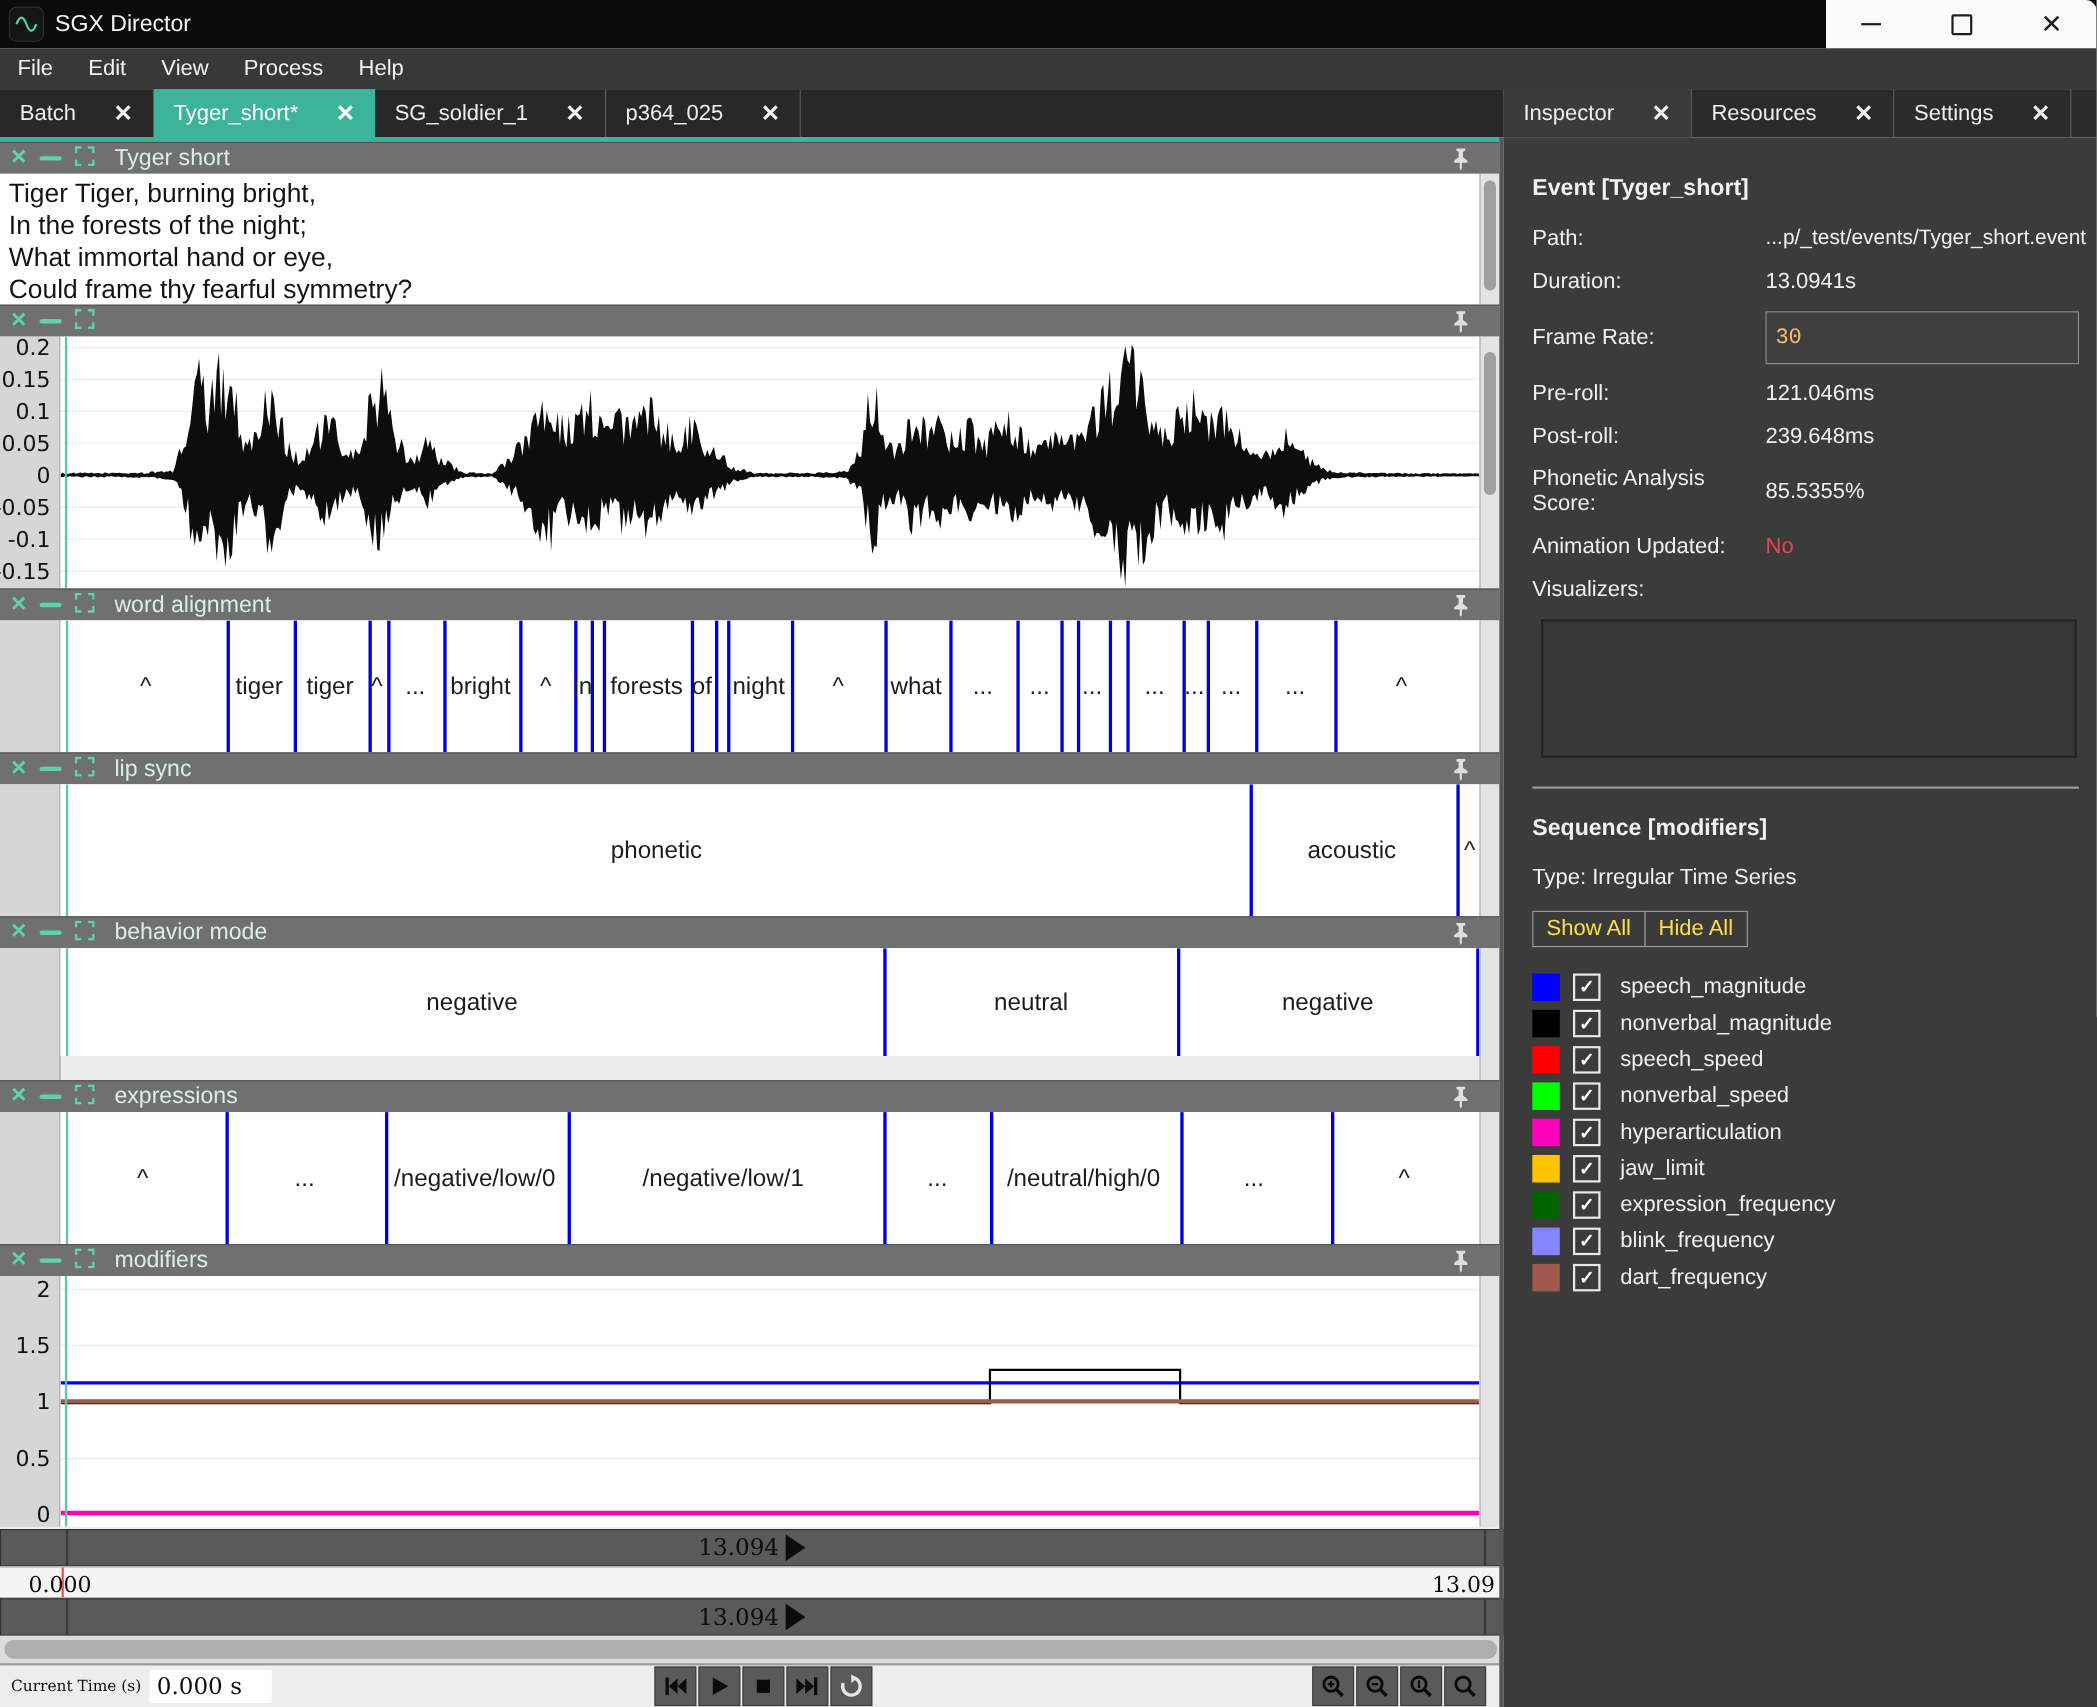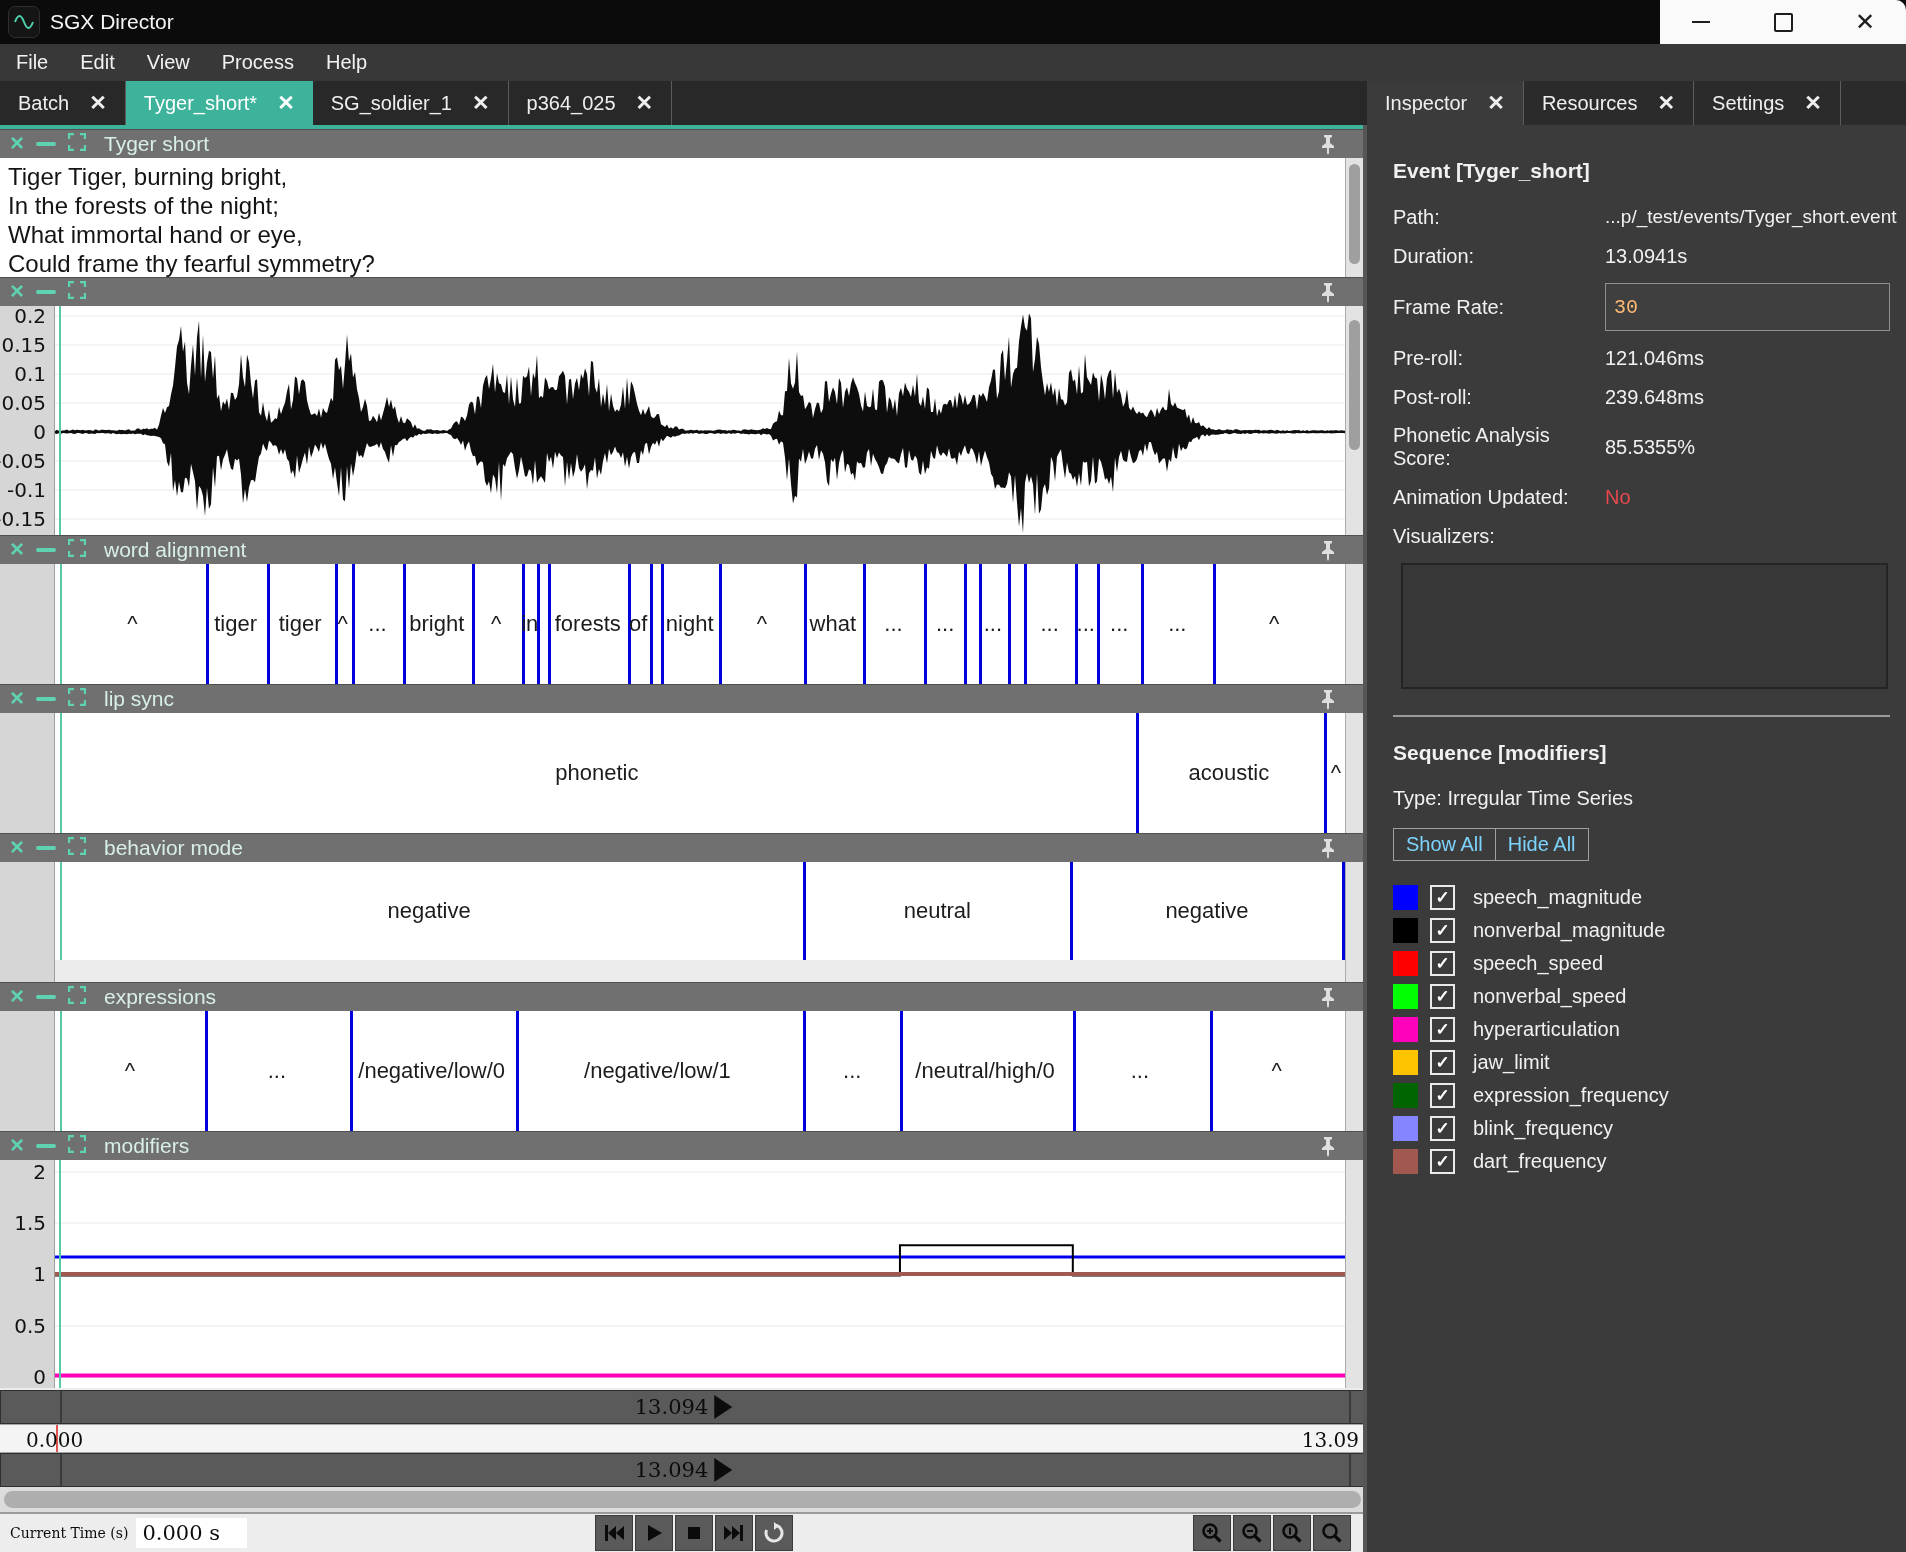--- a/index.html
+++ b/index.html
@@ -20,21 +20,21 @@
 
   
   .menubar{position:absolute;left:0;top:44px;width:1906px;height:37px;background:#383838;
            display:flex;align-items:center;color:#f2f2f2;font-size:20px;}
   .menuitem{padding:0 16px;height:37px;display:flex;align-items:center;}
 
   
   .tabbar{position:absolute;top:81px;height:44px;background:#282828;display:flex;align-items:stretch;}
   .tabbar.main{left:0;width:1367px;}
   .tabbar.side{left:1367px;width:539px;background:#2b2b2b;}
-  .tab{display:flex;align-items:center;padding:0 18px;color:#efefef;font-size:20px;gap:20px;
+  .tab{display:flex;align-items:center;padding:0 18px;color:#efefef;font-size:20px;gap:34px;
        border-right:1px solid #5c5c5c;}
   .tab .x{font-size:21px;font-weight:bold;}
   .tab.active-main{background:#3eb39b;color:#ffffff;border-right:none;}
   .tab.active-side{background:#3b3b3b;}
   .accentline{position:absolute;left:0;top:125px;width:1367px;height:4px;background:#3eb39b;}
 
   
   .phdr{position:absolute;left:0;width:1363px;height:29px;background:#707070;border-top:1px solid #505050;
         display:flex;align-items:center;gap:12px;padding-left:10px;box-sizing:border-box;}
   .hx{color:#5fd2b2;font-size:24px;font-weight:bold;line-height:1;margin-top:-3px;}
@@ -86,21 +86,21 @@
   .ihead{font-size:21px;font-weight:bold;margin-bottom:22px;}
   .irow{display:flex;align-items:center;margin-bottom:15px;min-height:24px;}
   .ilabel{width:212px;flex:none;}
   .ival{flex:1;}
   .ival.r{text-align:center;font-size:19px;}
   .iinput{flex:1;height:48px;background:#3f3f3f;border:1px solid #8f8f8f;color:#fdba74;font-size:20px;
           font-family:Liberation Mono, monospace;padding-left:8px;box-sizing:border-box;}
   .vizbox{width:483px;height:122px;background:#373737;border:2px solid #242424;margin:4px 0 26px 8px;}
   .isep{height:2px;background:#9a9a9a;margin:0 0 24px 0;}
   .typeline{margin:0 0 18px 0;}
-  .sbtn{display:inline-block;border:1px solid #9f9f9f;background:#3b3b3b;color:#7dd3fc;
+  .sbtn{display:inline-block;border:1px solid #9f9f9f;background:#3b3b3b;color:#fde047;
         padding:4px 12px;font-size:20px;}
   .modlist{margin-top:20px;}
   .moditem{display:flex;align-items:center;height:33px;}
   .swatch{width:25px;height:25px;flex:none;}
   .chk{width:21px;height:21px;border:2px solid #e9e9e9;background:#3b3b3b;margin-left:12px;flex:none;
        display:flex;align-items:center;justify-content:center;color:#ffffff;font-size:17px;font-weight:bold;}
   .modname{margin-left:18px;}
 </style>
 </head>
 <body>

